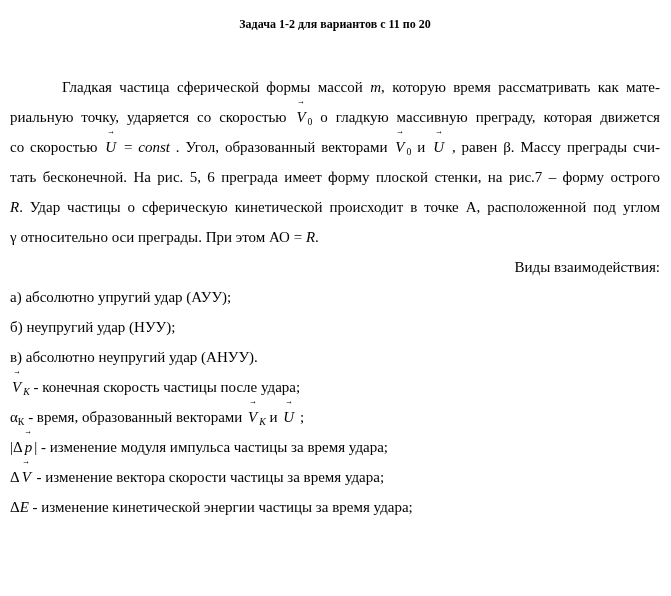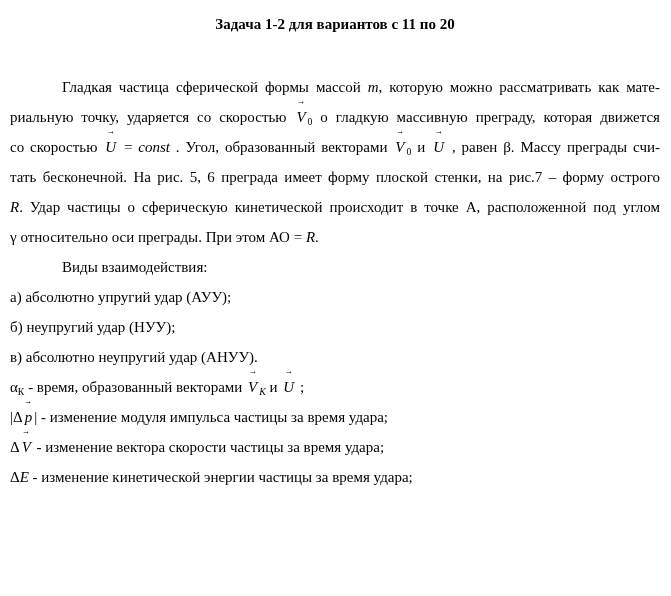--- a/index.html
+++ b/index.html
@@ -12,38 +12,38 @@
   .page {
     position: relative;
     width: 671px;
     height: 596px;
     box-sizing: border-box;
     padding: 14px 11px 0 10px;
     background: #ffffff;
     overflow: hidden;
   }
   .title {
-    font-size: 15px;
+    font-size: 12px;
     font-weight: bold;
     text-align: center;
     line-height: 20px;
     margin: 0 0 38px 0;
   }
   .body-text { width: 650px; }
   .line {
     font-size: 15px;
     line-height: 30px;
     height: 30px;
     overflow: visible;
   }
   .just {
     text-align: justify;
     text-align-last: justify;
   }
-  .ind { text-indent: 52px; }
+  .ind { text-indent: 52px; text-align: right; }
   .it { font-style: italic; }
   .vec {
     font-style: italic;
     position: relative;
     display: inline-block;
     padding: 0 2px;
   }
   .vec::before {
     content: "\2192";
     position: absolute;
@@ -60,28 +60,29 @@
     vertical-align: -0.35em;
   }
   sub.it { font-style: italic; }
 </style>
 </head>
 <body>
 
 <div class="page">
   <h1 class="title">Задача 1-2 для вариантов с 11 по 20</h1>
   <div class="body-text">
-      <div class="line just ind"><span>Гладкая частица сферической формы массой </span><span class="it">m</span><span>, которую можно рассматривать как мате-</span></div>
+      <div class="line just ind"><span>Гладкая частица сферической формы массой </span><span class="it">m</span><span>, которую время рассматривать как мате-</span></div>
       <div class="line just"><span>риальную точку, ударяется со скоростью </span><span class="vec">V</span><sub>0</sub><span> о гладкую массивную преграду, которая движется</span></div>
       <div class="line just"><span>со скоростью </span><span class="vec">U</span><span> = </span><span class="it">const</span><span> . Угол, образованный векторами </span><span class="vec">V</span><sub>0</sub><span> и </span><span class="vec">U</span><span> , равен β. Массу преграды счи-</span></div>
       <div class="line just"><span>тать бесконечной. На рис. 5, 6 преграда имеет форму плоской стенки, на рис.7 – форму острого</span></div>
       <div class="line just"><span class="it">R</span><span>. Удар частицы о сферическую кинетической происходит в точке А, расположенной под углом</span></div>
       <div class="line"><span>γ относительно оси преграды. При этом АО = </span><span class="it">R</span><span>.</span></div>
       <div class="line ind"><span>Виды взаимодействия:</span></div>
       <div class="line"><span>а) абсолютно упругий удар (АУУ);</span></div>
       <div class="line"><span>б) неупругий удар (НУУ);</span></div>
       <div class="line"><span>в) абсолютно неупругий удар (АНУУ).</span></div>
+      <div class="line"><span class="vec">V</span><sub class="it">К</sub><span> - конечная скорость частицы после удара;</span></div>
       <div class="line"><span>α</span><sub>К</sub><span> - время, образованный векторами </span><span class="vec">V</span><sub class="it">К</sub><span> и </span><span class="vec">U</span><span> ;</span></div>
       <div class="line"><span>|Δ</span><span class="vec">p</span><span>| - изменение модуля импульса частицы за время удара;</span></div>
       <div class="line"><span>Δ</span><span class="vec">V</span><span> - изменение вектора скорости частицы за время удара;</span></div>
       <div class="line"><span>Δ</span><span class="it">E</span><span> - изменение кинетической энергии частицы за время удара;</span></div>
     </div>
 </div>
 
 </body></html>

